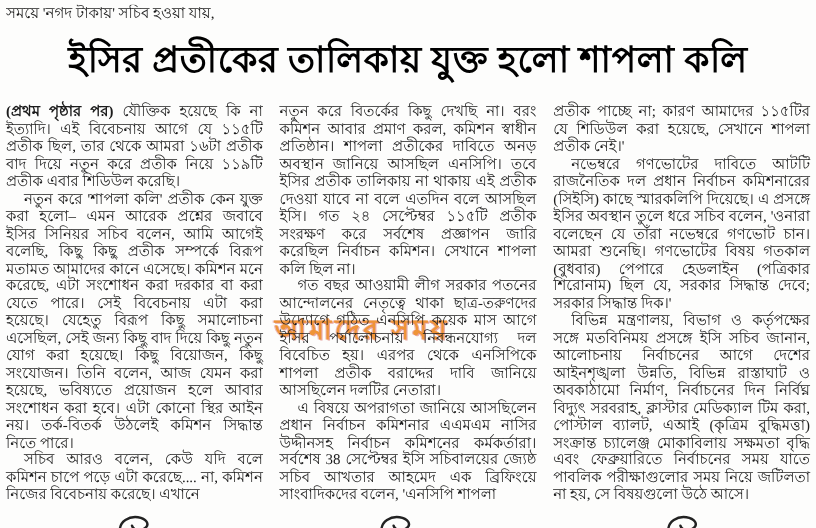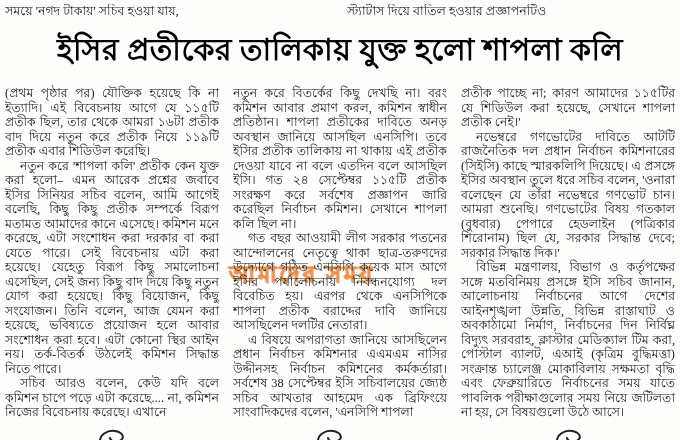--- a/index.html
+++ b/index.html
@@ -40,21 +40,21 @@
   }
   .col {
     position: relative;
     flex: 1 1 0;
     font-size: 12.4px;
     line-height: 1.17;
     text-align: justify;
   }
   .col p { position: relative; z-index: 1; margin: 0; }
   .col p.indent { text-indent: 15px; }
-  .lead-bold { font-weight: normal; }
+  .lead-bold { font-weight: bold; }
   
   .watermark {
     position: absolute;
     top: 176px; left: -4px;
     z-index: 0;
     font-size: 22px;
     font-weight: bold;
     white-space: nowrap;
     letter-spacing: 3px;
     color: #ef8f2e;
@@ -74,21 +74,20 @@
   .curl-2 { left: 316px; }
   .curl-3 { left: 555px; }
 </style>
 </head>
 <body>
 
 <div class="page">
 
   <div class="top-strip">
     <div class="frag">সময়ে 'নগদ টাকায়' সচিব হওয়া যায়,</div>
-    <div class="frag">স্ট্যাটাস দিয়ে বাতিল হওয়ার প্রজ্ঞাপনটিও</div>
   </div>
 
   <h1 class="headline">ইসির প্রতীকের তালিকায় যুক্ত হলো শাপলা কলি</h1>
 
   <div class="columns">
 
     <div class="col">
       <p><span class="lead-bold">(প্রথম পৃষ্ঠার পর)</span> <span>যৌক্তিক হয়েছে কি না ইত্যাদি। এই বিবেচনায় আগে যে ১১৫টি প্রতীক ছিল, তার থেকে আমরা ১৬টা প্রতীক বাদ দিয়ে নতুন করে প্রতীক নিয়ে ১১৯টি প্রতীক এবার শিডিউল করেছি।</span></p>
       <p class="indent">নতুন করে 'শাপলা কলি' প্রতীক কেন যুক্ত করা হলো– এমন আরেক প্রশ্নের জবাবে ইসির সিনিয়র সচিব বলেন, আমি আগেই বলেছি, কিছু কিছু প্রতীক সম্পর্কে বিরূপ মতামত আমাদের কানে এসেছে। কমিশন মনে করেছে, এটা সংশোধন করা দরকার বা করা যেতে পারে। সেই বিবেচনায় এটা করা হয়েছে। যেহেতু বিরূপ কিছু সমালোচনা এসেছিল, সেই জন্য কিছু বাদ দিয়ে কিছু নতুন যোগ করা হয়েছে। কিছু বিয়োজন, কিছু সংযোজন। তিনি বলেন, আজ যেমন করা হয়েছে, ভবিষ্যতে প্রয়োজন হলে আবার সংশোধন করা হবে। এটা কোনো স্থির আইন নয়। তর্ক-বিতর্ক উঠলেই কমিশন সিদ্ধান্ত নিতে পারে।</p>
       <p class="indent">সচিব আরও বলেন, কেউ যদি বলে কমিশন চাপে পড়ে এটা করেছে.... না, কমিশন নিজের বিবেচনায় করেছে। এখানে</p>

